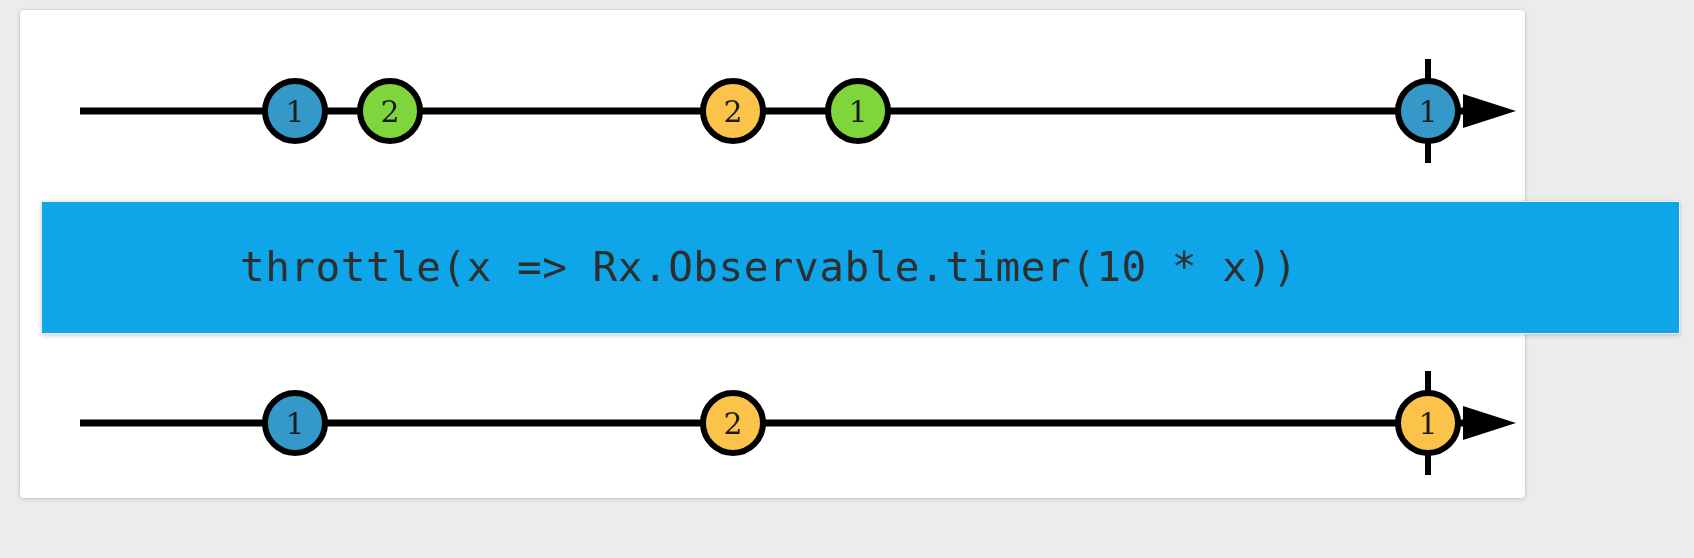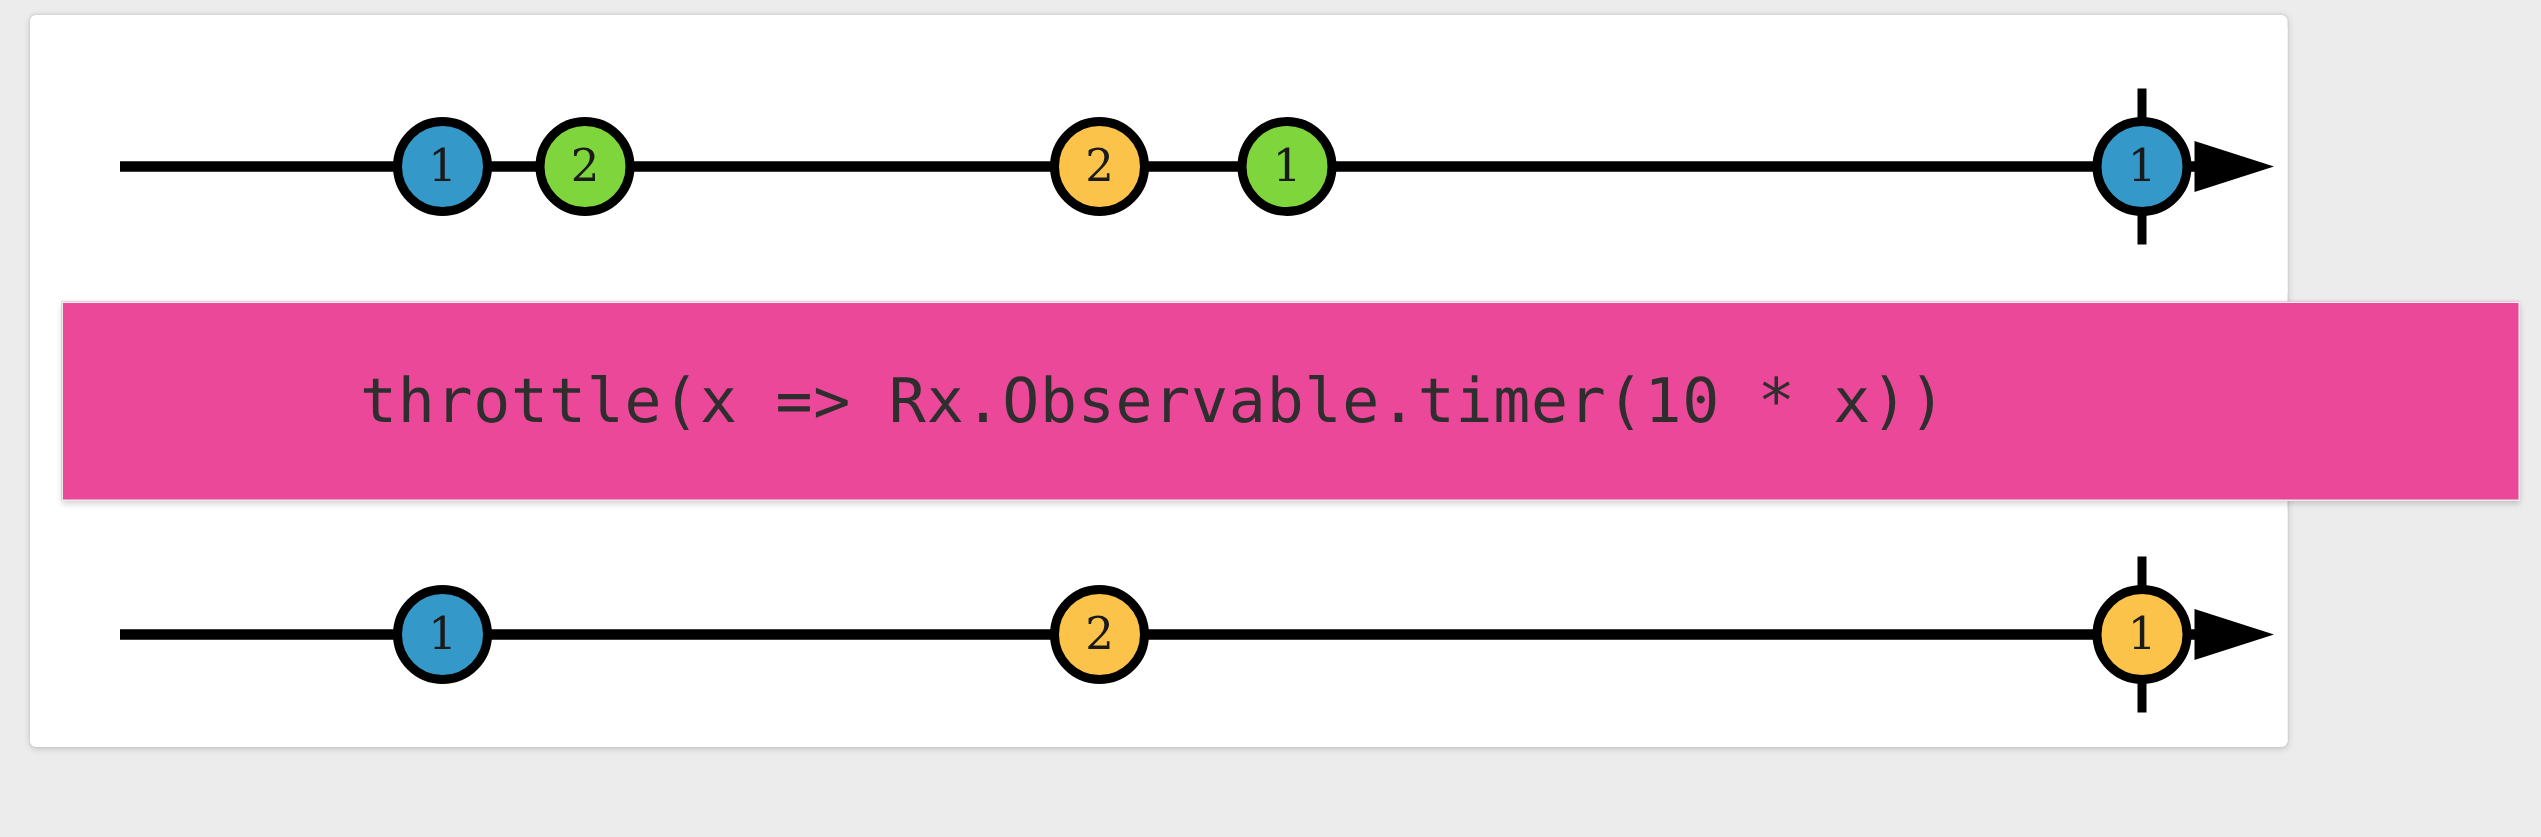--- a/index.html
+++ b/index.html
@@ -45,21 +45,21 @@
     overflow: visible;
   }
 
   
   #code-panel {
     position: absolute;
     left: 21px;
     top: 191px;
     width: 1639px;
     height: 133px;
-    background: #ec4899;
+    background: #0ea5e9;
     border: 1px solid #ebebeb;
     border-top-color: #f2f2f2;
     box-sizing: border-box;
     box-shadow: 0 2px 4px rgba(0,0,0,0.17), 0 -1px 2px rgba(0,0,0,0.05);
     display: flex;
     align-items: center;
     z-index: 5;
   }
   #code-text {
     margin-left: 198px;

